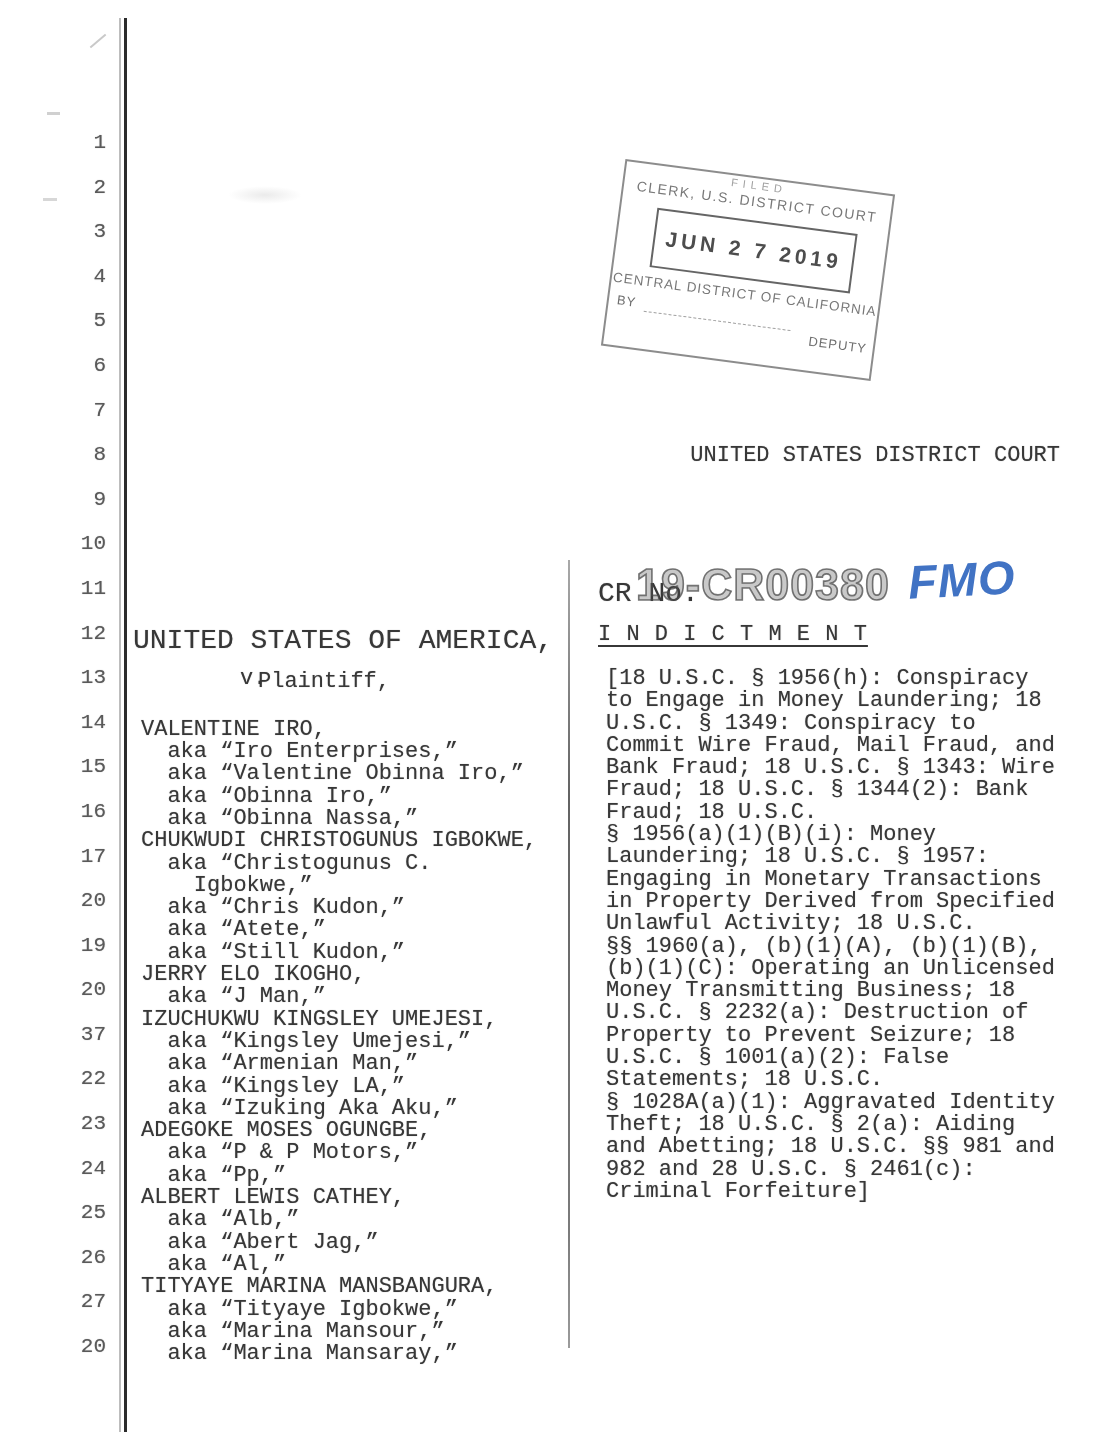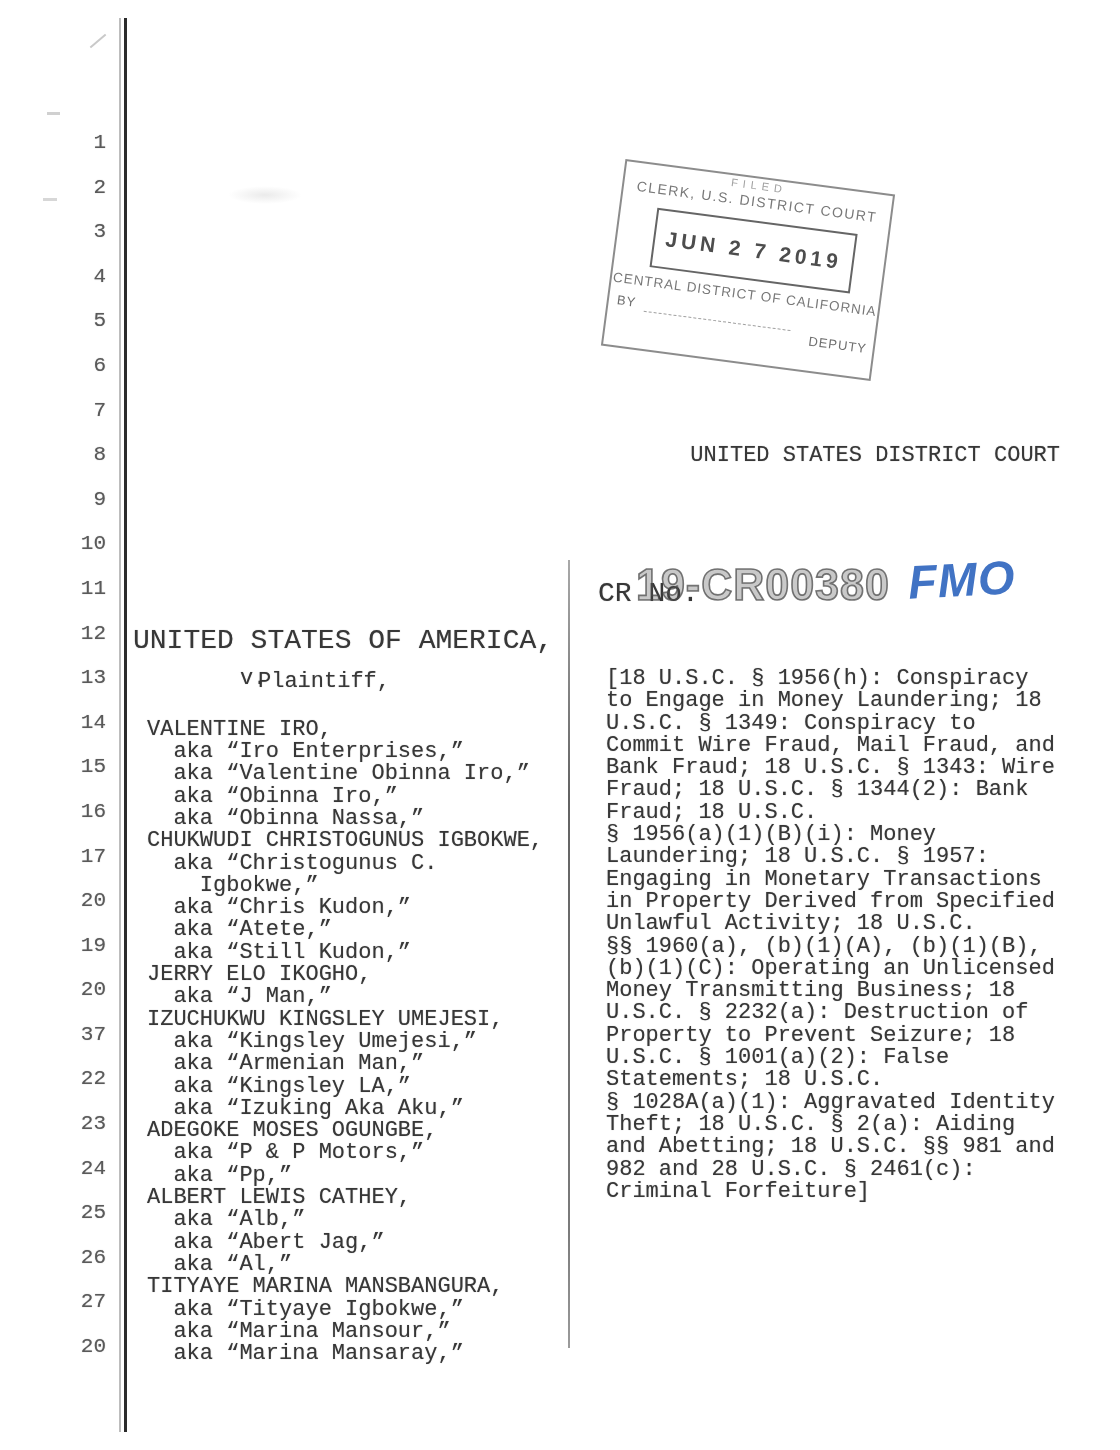--- a/index.html
+++ b/index.html
@@ -25,21 +25,21 @@
   #hdr-court{top:444px;}
   #hdr-district{top:488.6px;}
   #hdr-jury{top:533.2px;}
 
   pre.block{margin:8px;position:absolute;font-family:inherit;font-size:22px;line-height:22.3px;white-space:pre;}
 
   
   #plaintiff{position:absolute;left:133px;top:577px;font-size:28px;margin-top:48px;}
   #plaintiff-role{position:absolute;left:258px;top:621.6px;font-size:22px;margin-top:47px;}
   #versus{position:absolute;left:240px;top:666.2px;font-size:22px;}
-  #defendants{left:139px;top:710.8px;}
+  #defendants{left:133px;top:710.8px;}
 
   
   #divider{position:absolute;left:568px;top:560px;width:2px;height:788px;
            background:linear-gradient(to bottom,#a9a9a9,#636363 30%,#7b7b7b 85%,#9b9b9b);}
 
   
   #caseno-label{position:absolute;left:598px;top:578px;font-size:28px;}
   #caseno-stamp{
     position:absolute;left:636px;top:560px;font-size:43px;letter-spacing:1px;
     font-family:"Liberation Sans",sans-serif;font-weight:700;
@@ -174,20 +174,21 @@
 TITYAYE MARINA MANSBANGURA,
   aka “Tityaye Igbokwe,”
   aka “Marina Mansour,”
   aka “Marina Mansaray,”</pre>
 
   <div id="divider"></div>
 
   <div class="tw" id="caseno-label">CR No.</div>
   <div id="caseno-stamp">19-CR00380</div>
   <div id="judge-initials" style="color: rgb(65, 115, 196);">FMO</div>
+  <div class="tw" id="indictment">I N D I C T M E N T</div>
   <pre class="block tw" id="charges">[18 U.S.C. § 1956(h): Conspiracy
 to Engage in Money Laundering; 18
 U.S.C. § 1349: Conspiracy to
 Commit Wire Fraud, Mail Fraud, and
 Bank Fraud; 18 U.S.C. § 1343: Wire
 Fraud; 18 U.S.C. § 1344(2): Bank
 Fraud; 18 U.S.C.
 § 1956(a)(1)(B)(i): Money
 Laundering; 18 U.S.C. § 1957:
 Engaging in Monetary Transactions

